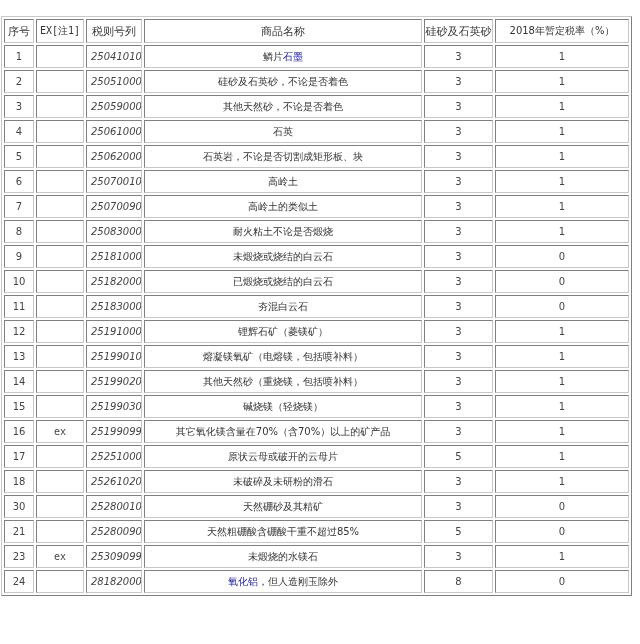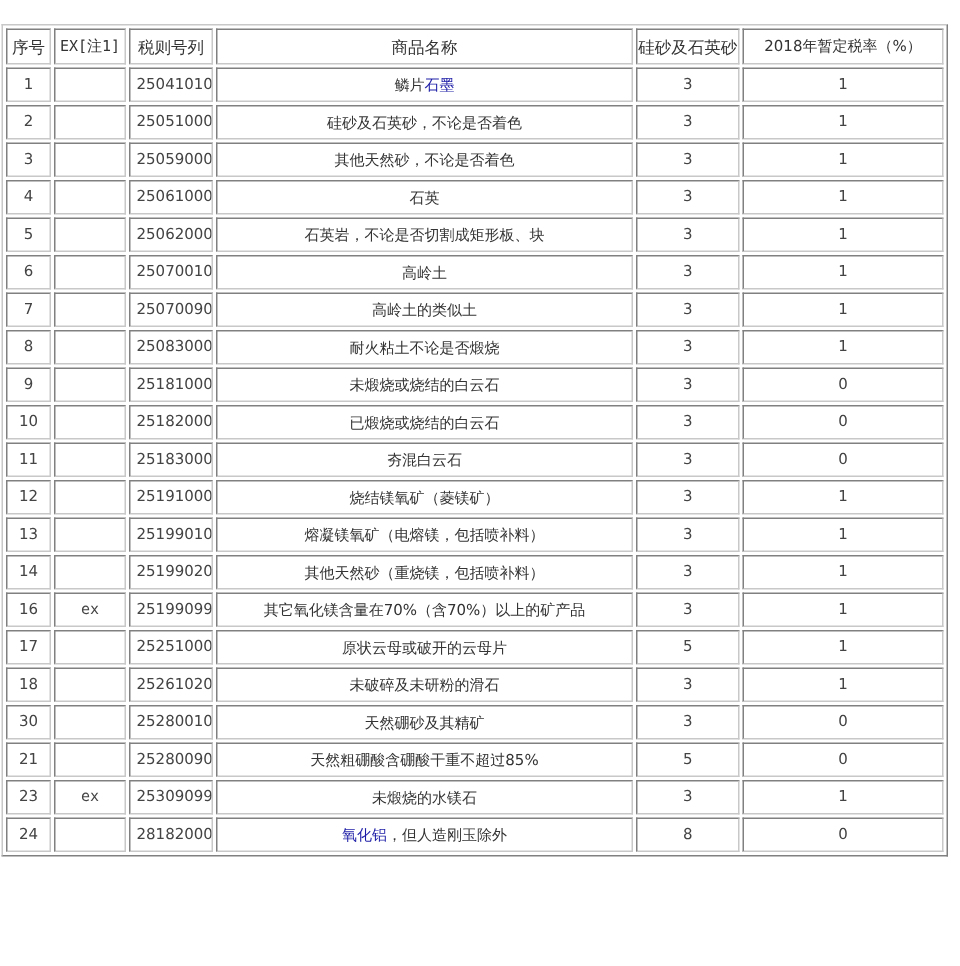--- a/index.html
+++ b/index.html
@@ -35,21 +35,21 @@
       white-space: nowrap;
       overflow: hidden;
     }
     table.tariff th {
       font-size: 11px;
       height: 22px;
       color: #333;
     }
     table.tariff th.small { font-size: 10px; }
     .num { font-family: "DejaVu Sans", sans-serif; font-size: 9.5px; color: #444; }
-    .code { text-align: left; padding-left: 4px !important; font-size: 10px; color: #444; }
+    .code { text-align: left; padding-left: 4px !important; font-size: 10px; color: #444; font-style: italic; }
     .name { font-size: 11px; color: #333; }
     .ex { font-family: "DejaVu Sans Mono", monospace; font-size: 9px; color: #444; }
     .link { color: #1a1aa6; }
     col.c1 { width: 30px; }
     col.c2 { width: 48px; }
     col.c3 { width: 56px; }
     col.c4 { width: 278px; }
     col.c5 { width: 69px; }
     col.c6 { width: 134px; }
   </style>
@@ -195,21 +195,21 @@
     </td>
     <td class="num">3</td>
     <td class="num">0</td>
   </tr>
 
   <tr>
     <td class="num">12</td>
     <td class="ex"></td>
     <td class="code">25191000</td>
     <td class="name">
-      <span>烧结镁氧矿（菱镁矿）</span><a class="link" style="color: rgb(26, 26, 166);"></a><span></span>
+      <span>锂辉石矿（菱镁矿）</span><a class="link" style="color: rgb(26, 26, 166);"></a><span></span>
     </td>
     <td class="num">3</td>
     <td class="num">1</td>
   </tr>
 
   <tr>
     <td class="num">13</td>
     <td class="ex"></td>
     <td class="code">25199010</td>
     <td class="name">
@@ -223,20 +223,30 @@
     <td class="num">14</td>
     <td class="ex"></td>
     <td class="code">25199020</td>
     <td class="name">
       <span>其他天然砂（重烧镁，包括喷补料）</span><a class="link" style="color: rgb(26, 26, 166);"></a><span></span>
     </td>
     <td class="num">3</td>
     <td class="num">1</td>
   </tr>
 
+  <tr>
+    <td class="num">15</td>
+    <td class="ex"></td>
+    <td class="code">25199030</td>
+    <td class="name">
+      <span>碱烧镁（轻烧镁）</span><a class="link" style="color: rgb(26, 26, 166);"></a><span></span>
+    </td>
+    <td class="num">3</td>
+    <td class="num">1</td>
+  </tr>
 
   <tr>
     <td class="num">16</td>
     <td class="ex">ex</td>
     <td class="code">25199099</td>
     <td class="name">
       <span>其它氧化镁含量在70%（含70%）以上的矿产品</span><a class="link" style="color: rgb(26, 26, 166);"></a><span></span>
     </td>
     <td class="num">3</td>
     <td class="num">1</td>

